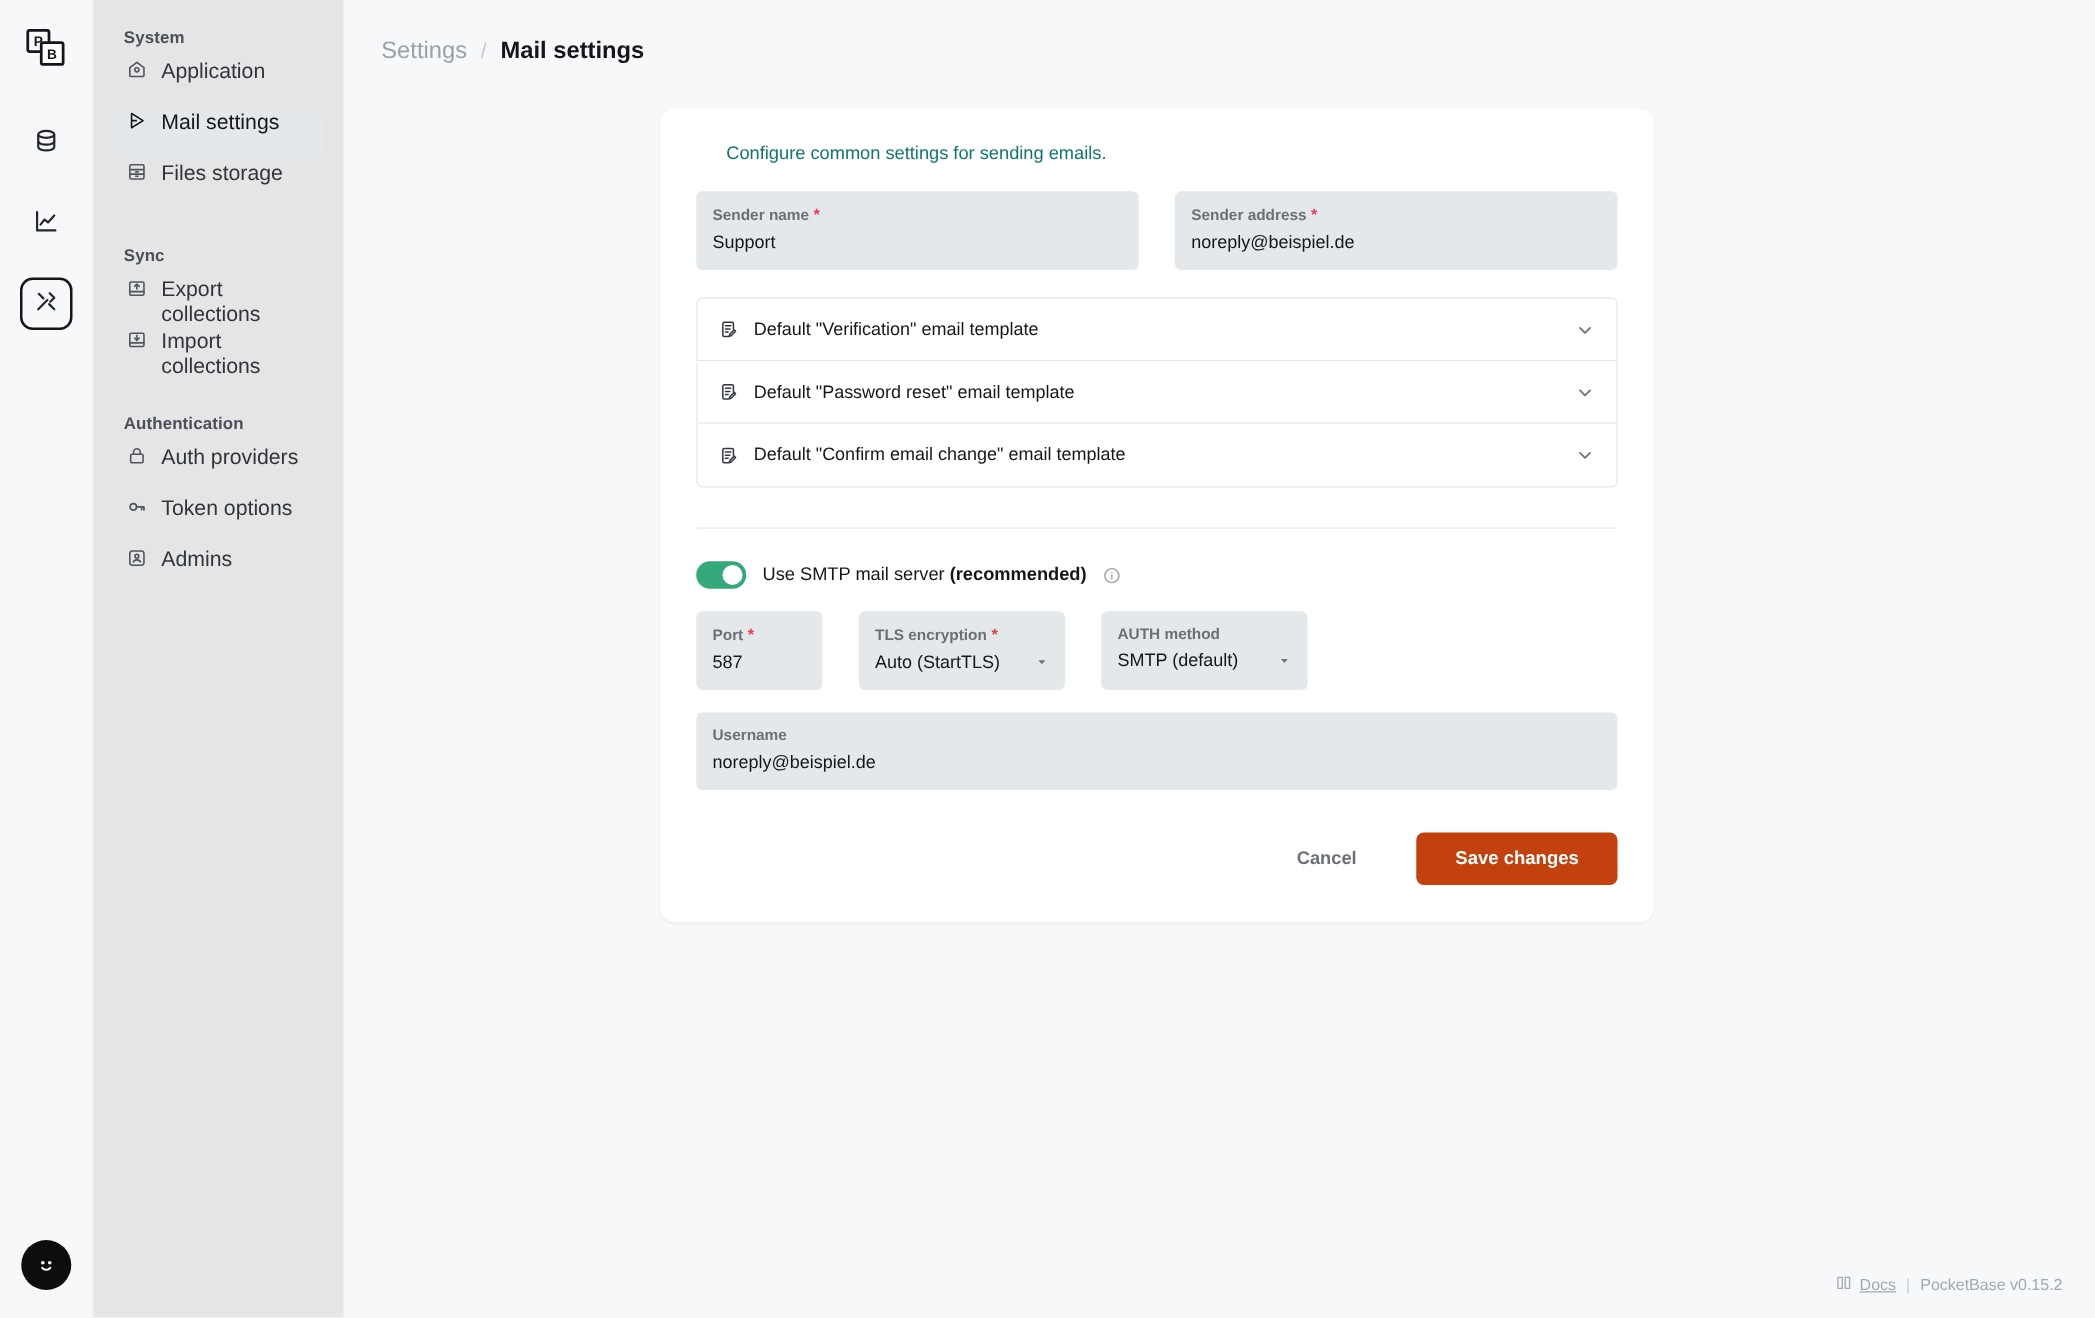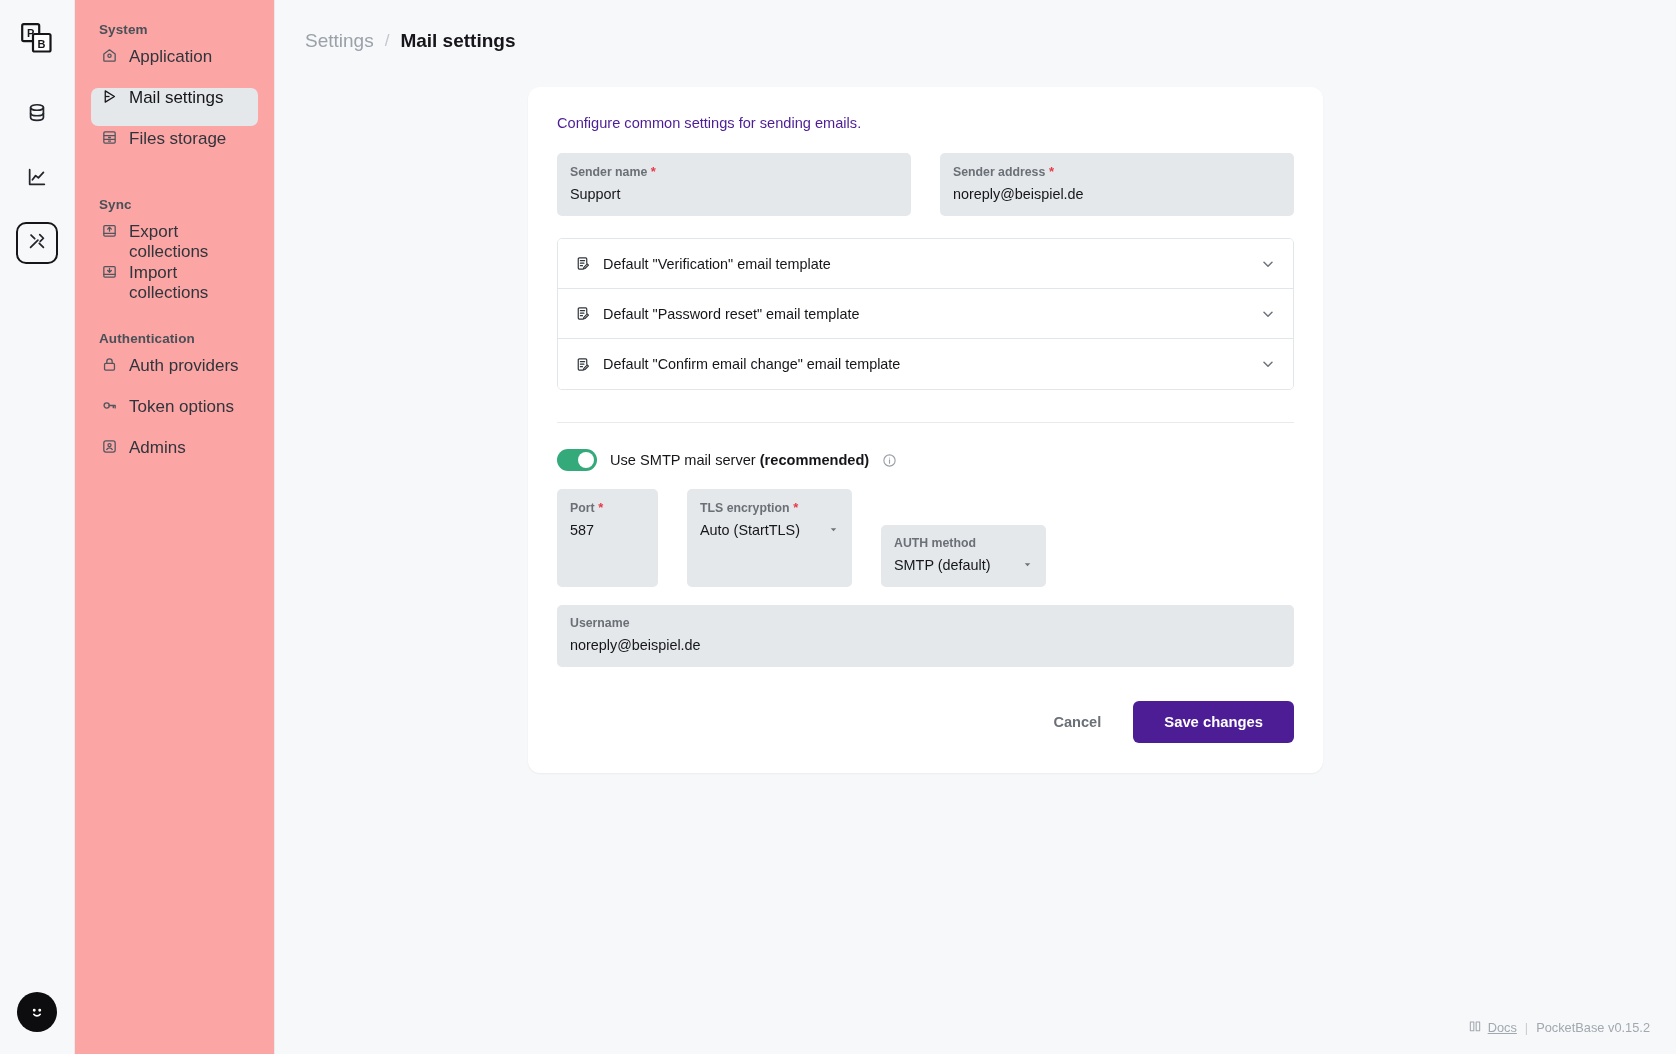--- a/index.html
+++ b/index.html
@@ -32,21 +32,21 @@
   .rail-avatar {
     position: absolute; bottom: 22px; left: 50%; transform: translateX(-50%);
     width: 40px; height: 40px; border-radius: 50%;
     background: #0d0d0f; cursor: pointer;
     display:flex; align-items:center; justify-content:center;
   }
 
   
   .sidebar {
     width: 200px; flex: 0 0 200px;
-    background: #fca5a5;
+    background: #e5e5e5;
     border-right: 1px solid #e8eaec;
     padding: 22px 16px 0 16px;
   }
   .side-group { font-size: 13.5px; font-weight: 700; color: #4a5057; padding: 0 8px; margin: 0 0 10px 0; letter-spacing: .1px; }
   .side-group.gap { margin-top: 30px; }
   .side-item {
     display: flex; align-items: flex-start; gap: 11px;
     height: 38px; padding: 0 10px; border-radius: 7px;
     font-size: 17px; color: #30353b; cursor: pointer; margin-bottom: 3px;
   }
@@ -63,21 +63,21 @@
   .bc-parent { color: #9ba1a8; cursor: pointer; }
   .bc-sep { color: #c3c8cd; font-size: 17px; }
   .bc-current { color: #16161a; font-weight: 700; }
 
   .card {
     position: absolute; left: 253px; top: 87px;
     width: 795px; background: #fff;
     border-radius: 12px; padding: 28px 29px 30px 29px;
     box-shadow: 0 1px 2px rgba(16,20,26,.05);
   }
-  .card-intro { font-size: 14.6px; color: #4c1d95; margin-bottom: 22px; }
+  .card-intro { font-size: 14.6px; color: #0f766e; margin-bottom: 22px; margin-left: 24px; }
 
   .row { display: flex; gap: 29px; }
   .field {
     background: #e4e8eb; border-radius: 5px;
     padding: 11px 13px 12px 13px; flex: 1; min-width: 0;
     position: relative; cursor: text;
   }
   .field-label { font-size: 12.3px; color: #6b7077; font-weight: 600; margin-bottom: 6px; white-space: nowrap; }
   .req { color: #e8394a; font-size: 13px; }
   .field-value { font-size: 14.4px; color: #16161a; line-height: 19px; min-height: 19px; }
@@ -103,35 +103,36 @@
   }
   .toggle .knob { position: absolute; top: 3px; right: 3px; width: 16px; height: 16px; border-radius: 50%; background:#fff; }
   .toggle-label { font-size: 14.6px; color: #16161a; }
   .toggle-label b { font-weight: 700; }
   .info-ic { color: #9ba1a8; display:flex; align-items:center; cursor:pointer; }
 
   .smtp-row1 { display: flex; gap: 29px; margin-top: 18px; }
   .f-host { flex: 0 0 228px; }
   .f-port { flex: 0 0 101px; }
   .f-tls  { flex: 0 0 165px; }
-  .f-auth { flex: 0 0 165px; margin-top: 36px; }
+  .f-auth { flex: 0 0 165px; }
   .select-val { display: flex; align-items: center; justify-content: space-between; gap: 6px; }
   .caret { color: #6d737a; font-size: 10px; line-height: 1; }
   .key-ic { position: absolute; right: 14px; top: 50%; transform: translateY(-50%); color: #2b3036; cursor: pointer; }
 
   .actions { display: flex; align-items: center; justify-content: flex-end; gap: 16px; margin-top: 34px; }
   .btn-cancel {
     font-size: 14.6px; font-weight: 600; color: #6b7077;
     padding: 11px 16px; border-radius: 5px; cursor: pointer; background: none; border: none;
     font-family: inherit;
   }
   .btn-save {
-    font-size: 14.8px; font-weight: 700; color: #fff; background: #4c1d95;
+    font-size: 14.8px; font-weight: 700; color: #fff; background: #c2410c;
     padding: 13px 31px; border-radius: 6px; cursor: pointer; border: none;
     font-family: inherit;
+    margin-left: 16px;
   }
 
   .footer {
     position: absolute; right: 26px; bottom: 18px;
     display: flex; align-items: center; gap: 8px;
     font-size: 12.8px; color: #a2a8af;
   }
   .footer .docs { display: flex; align-items: center; gap: 6px; cursor: pointer; text-decoration: underline; }
   .footer .pipe { color: #c9ced3; }
 </style>

